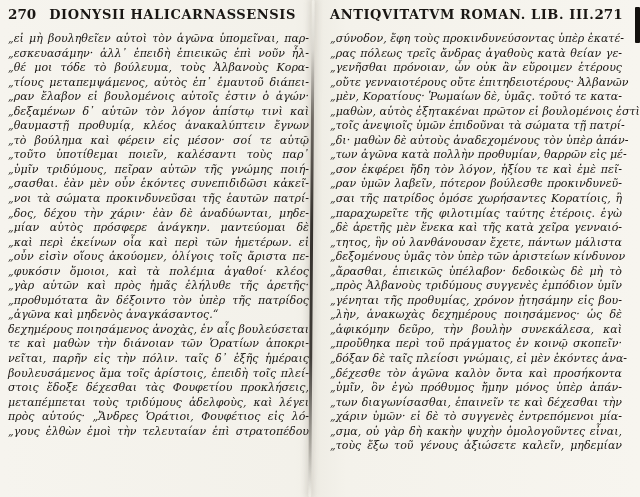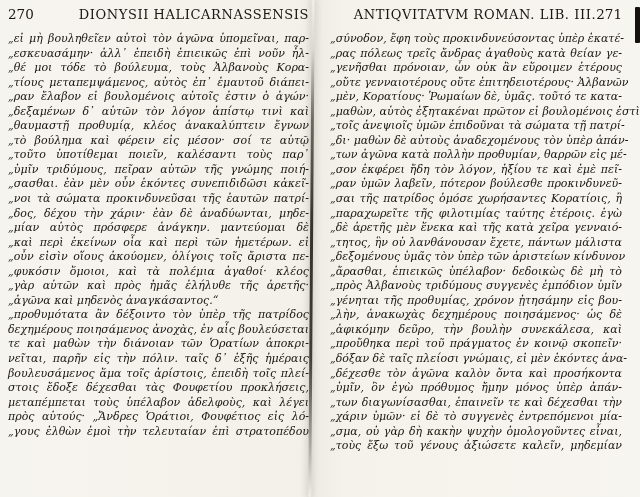--- a/index.html
+++ b/index.html
@@ -12,28 +12,28 @@
     color: #191613;
     font-family: "DejaVu Serif", serif;
     overflow: hidden;
   }
   .page { position: absolute; top: 6px; }
   .page-left  { left: 8px;  width: 301px; }
   .page-right { left: 330px; width: 292px; }
   .pghead {
     display: flex;
     align-items: baseline;
-    font-weight: normal;
+    font-weight: bold;
     font-size: 13px;
     letter-spacing: 0.6px;
     height: 21px;
     white-space: nowrap;
   }
   .pagenum { font-size: 13.5px; letter-spacing: 0; }
-  .runtitle { flex: 1; text-align: right; }
+  .runtitle { flex: 1; text-align: center; }
   .pagebody {
     margin-top: 5px;
     font-style: italic;
     font-size: 11px;
     line-height: 14.55px;
   }
   .bodyline {
     height: 14.55px;
     white-space: nowrap;
     text-align: justify;
@@ -87,28 +87,28 @@
         <div class="bodyline">„τοῦτο ὑποτίθεμαι ποιεῖν, καλέσαντι τοὺς παρ᾽</div>
         <div class="bodyline">„ὑμῖν τριδύμους, πεῖραν αὐτῶν τῆς γνώμης ποιή-</div>
         <div class="bodyline">„σασθαι. ἐὰν μὲν οὖν ἑκόντες συνεπιδιδῶσι κἀκεῖ-</div>
         <div class="bodyline">„νοι τὰ σώματα προκινδυνεῦσαι τῆς ἑαυτῶν πατρί-</div>
         <div class="bodyline">„δος, δέχου τὴν χάριν· ἐὰν δὲ ἀναδύωνται, μηδε-</div>
         <div class="bodyline">„μίαν αὐτὸς πρόσφερε ἀνάγκην. μαντεύομαι δὲ</div>
         <div class="bodyline">„καὶ περὶ ἐκείνων οἷα καὶ περὶ τῶν ἡμετέρων. εἰ</div>
         <div class="bodyline">„οὖν εἰσὶν οἵους ἀκούομεν, ὀλίγοις τοῖς ἄριστα πε-</div>
         <div class="bodyline">„φυκόσιν ὅμοιοι, καὶ τὰ πολέμια ἀγαθοί· κλέος</div>
         <div class="bodyline">„γὰρ αὐτῶν καὶ πρὸς ἡμᾶς ἐλήλυθε τῆς ἀρετῆς·</div>
+        <div class="bodyline">„προθυμότατα ἂν δέξοιντο τὸν ὑπὲρ τῆς πατρίδος</div>
         <div class="bodyline nojust">„ἀγῶνα καὶ μηδενὸς ἀναγκάσαντος.“</div>
-        <div class="bodyline">„προθυμότατα ἂν δέξοιντο τὸν ὑπὲρ τῆς πατρίδος</div>
         <div class="bodyline">δεχημέρους ποιησάμενος ἀνοχὰς, ἐν αἷς βουλεύσεται</div>
         <div class="bodyline">τε καὶ μαθὼν τὴν διάνοιαν τῶν Ὁρατίων ἀποκρι-</div>
         <div class="bodyline">νεῖται, παρῆν εἰς τὴν πόλιν. ταῖς δ᾽ ἑξῆς ἡμέραις</div>
         <div class="bodyline">βουλευσάμενος ἅμα τοῖς ἀρίστοις, ἐπειδὴ τοῖς πλεί-</div>
         <div class="bodyline">στοις ἔδοξε δέχεσθαι τὰς Φουφετίου προκλήσεις,</div>
-        <div class="bodyline">μεταπέμπεται τοὺς ὑπέλαβον ἀδελφοὺς, καὶ λέγει</div>
+        <div class="bodyline">μεταπέμπεται τοὺς τριδύμους ἀδελφοὺς, καὶ λέγει</div>
         <div class="bodyline">πρὸς αὐτούς· „Ἄνδρες Ὁράτιοι, Φουφέτιος εἰς λό-</div>
         <div class="bodyline">„γους ἐλθὼν ἐμοὶ τὴν τελευταίαν ἐπὶ στρατοπέδου</div>
       </div>
   </div>
 
   <div class="gutter"></div>
 
   <div class="page page-right">
     <div class="pghead">
       <span class="runtitle">ANTIQVITATVM ROMAN. LIB. III.</span>

